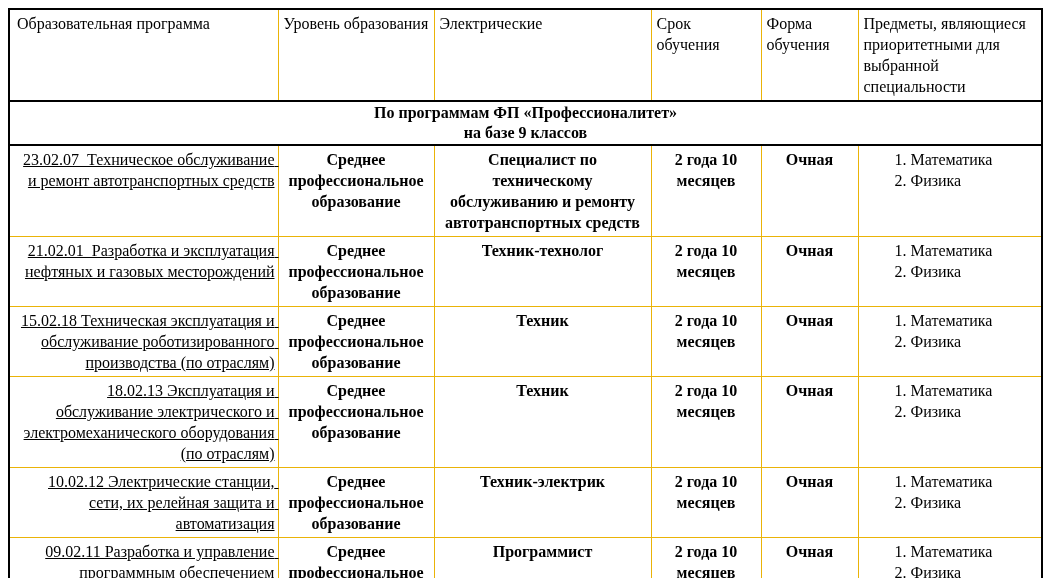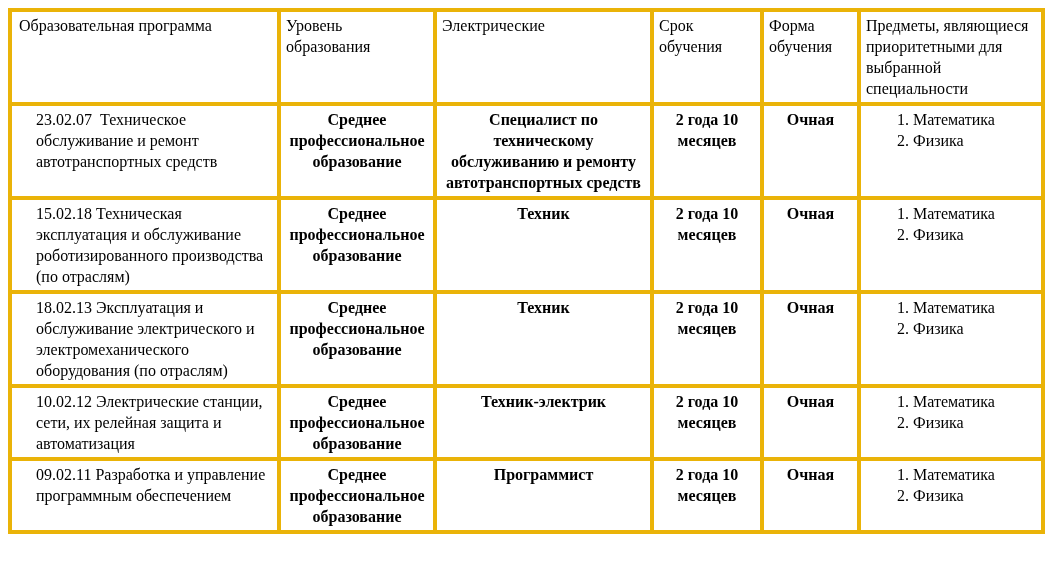--- a/index.html
+++ b/index.html
@@ -13,21 +13,21 @@
   .page { padding: 8px; }
   table.programs {
     border-collapse: collapse;
     width: 1033px;
     table-layout: fixed;
     border: 2px solid #000000;
     font-size: 16px;
     line-height: 21px;
   }
   th, td {
-    border: 4px solid #eab308;
+    border: 1px solid #eab308;
     vertical-align: top;
     padding: 3px 5px;
     font-weight: normal;
   }
   
   col.c1 { width: 269px; }
   col.c2 { width: 156px; }
   col.c3 { width: 217px; }
   col.c4 { width: 110px; }
   col.c5 { width: 97px; }
@@ -41,24 +41,25 @@
   tr.section-row td {
     border-top: 2px solid #000000;
     border-bottom: 2px solid #000000;
     text-align: center;
     font-weight: bold;
     line-height: 20px;
     padding: 1px 4px;
   }
 
   td.c-program {
-    text-align: left;
-    padding-left: 24px;
+    text-align: right;
+    padding-left: 7px;
     padding-right: 3px;
     white-space: pre-wrap;
+    text-decoration: underline;
   }
   td.c-level, td.c-qual, td.c-duration, td.c-form { text-align: center; font-weight: bold; }
   td.c-subjects { text-align: left; padding-left: 36px; }
 </style>
 </head>
 <body style="background: rgb(255, 255, 255); color: rgb(0, 0, 0);">
 
 <div class="page">
   <table class="programs">
     <colgroup>
@@ -73,33 +74,50 @@
       <tr>
         <th class="left">Образовательная программа</th>
         <th>Уровень образования</th>
         <th>Электрические</th>
         <th>Срок обучения</th>
         <th>Форма обучения</th>
         <th>Предметы, являющиеся приоритетными для выбранной специальности</th>
       </tr>
     </thead>
     <tbody>
+      <tr class="section-row">
+        <td colspan="6">
+          <div>По программам ФП «Профессионалитет»</div>
+          <div>на базе 9 классов</div>
+        </td>
+      </tr>
 
       <tr class="data-row" style="height:90px">
         <td class="c-program">23.02.07  Техническое обслуживание и ремонт автотранспортных средств</td>
         <td class="c-level">Среднее профессиональное образование</td>
         <td class="c-qual">Специалист по техническому обслуживанию и ремонту автотранспортных средств</td>
         <td class="c-duration">2 года 10 месяцев</td>
         <td class="c-form">Очная</td>
         <td class="c-subjects">
           <div>1. Математика</div>
           <div>2. Физика</div>
         </td>
       </tr>
 
+      <tr class="data-row" style="height:62px">
+        <td class="c-program">21.02.01  Разработка и эксплуатация нефтяных и газовых месторождений</td>
+        <td class="c-level">Среднее профессиональное образование</td>
+        <td class="c-qual">Техник-технолог</td>
+        <td class="c-duration">2 года 10 месяцев</td>
+        <td class="c-form">Очная</td>
+        <td class="c-subjects">
+          <div>1. Математика</div>
+          <div>2. Физика</div>
+        </td>
+      </tr>
 
       <tr class="data-row" style="height:62px">
         <td class="c-program">15.02.18 Техническая эксплуатация и обслуживание роботизированного производства (по отраслям)</td>
         <td class="c-level">Среднее профессиональное образование</td>
         <td class="c-qual">Техник</td>
         <td class="c-duration">2 года 10 месяцев</td>
         <td class="c-form">Очная</td>
         <td class="c-subjects">
           <div>1. Математика</div>
           <div>2. Физика</div>

